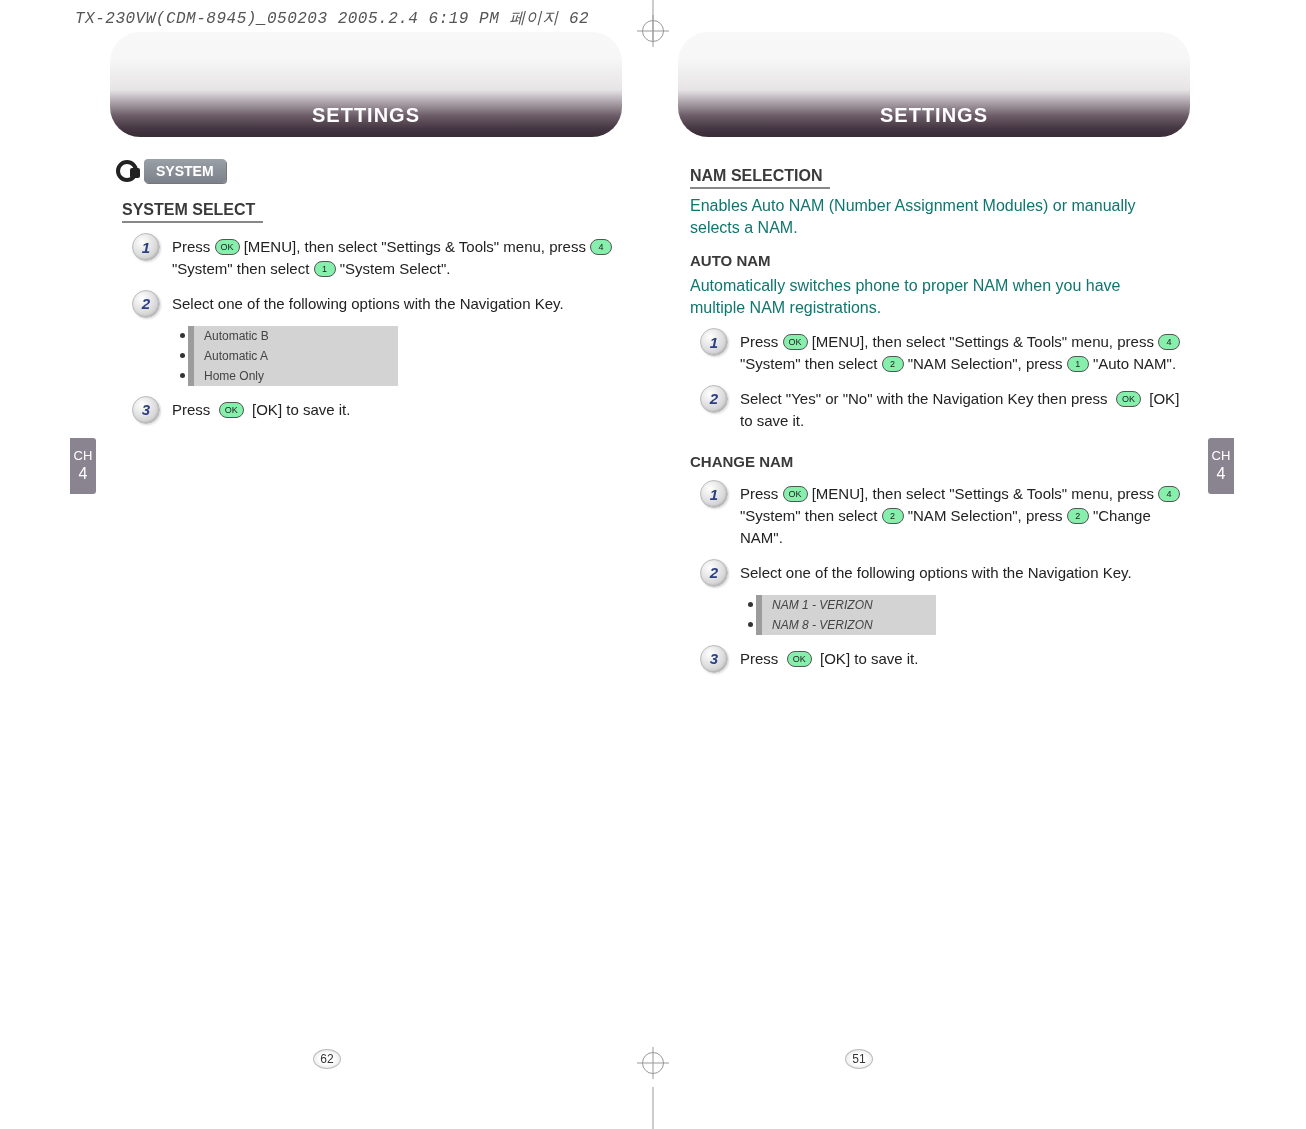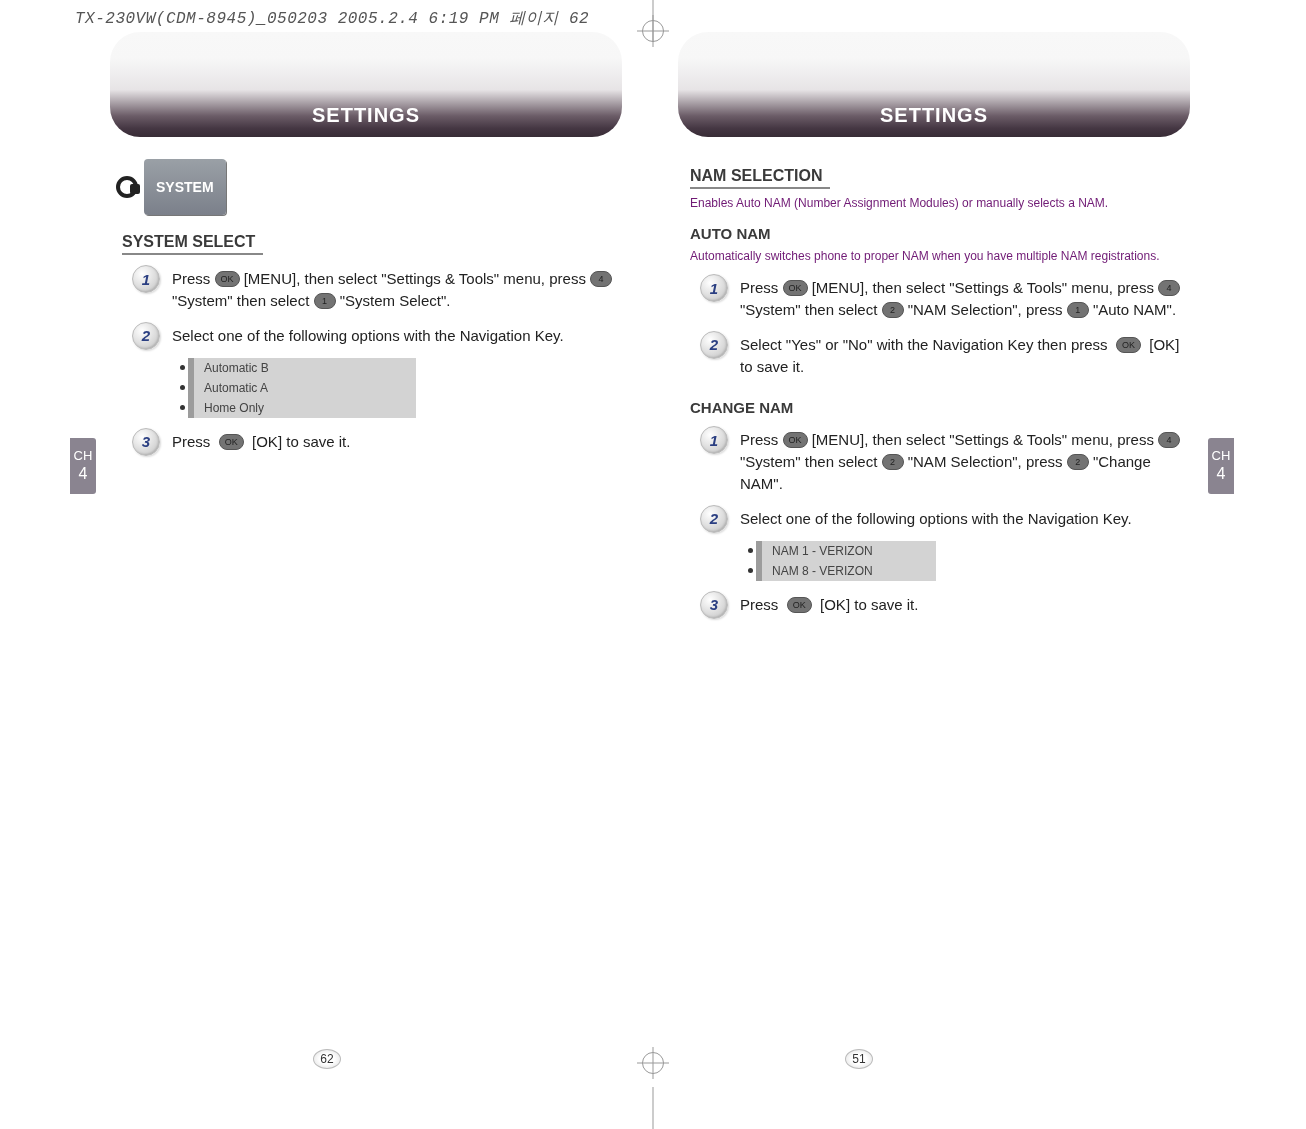--- a/index.html
+++ b/index.html
@@ -71,40 +71,40 @@
       right: -6px; top: 4px;
       width: 10px; height: 10px;
       background: #222;
       border-radius: 2px;
     }
     .system-badge {
       background: linear-gradient(#9aa0a6, #7b808a);
       color: #fff;
       font-weight: bold;
       font-size: 14px;
-      padding: 20px 12px;
+      padding: 4px 12px;
       border-radius: 4px;
       margin-left: 6px;
       box-shadow: 1px 1px 0 #777;
     }
     .section-title {
       font-weight: bold;
       font-size: 16px;
       color: #3a3a3a;
       margin-top: 18px;
       margin-left: 12px;
       border-bottom: 2px solid #888;
       display: inline-block;
       padding-bottom: 2px;
       padding-right: 8px;
     }
     .section-title.tight { margin-top: 10px; }
     .section-desc {
-      font-size: 12px;
-      color: #701a75;
+      font-size: 16px;
+      color: #0f766e;
       margin: 6px 10px 10px 12px;
       line-height: 1.35;
     }
     .subheading {
       font-weight: bold;
       font-size: 15px;
       color: #3a3a3a;
       margin: 14px 0 2px 12px;
     }
     .step {
@@ -134,33 +134,33 @@
       line-height: 1.45;
       padding-top: 3px;
     }
     .key {
       display: inline-block;
       border: 1.5px solid #555;
       border-radius: 8px;
       padding: 0 5px;
       font-size: 9px;
       vertical-align: 2px;
-      background: #737373;
+      background: #86efac;
       line-height: 14px;
       height: 16px;
       min-width: 22px;
       text-align: center;
     }
     .opt-list {
       margin: 8px 0 6px 78px;
       border-left: 6px solid #9c9c9c;
       background: #d3d3d3;
-      width: 228px;
-    }
-    .opt-list.wide { width: 180px; }
+      width: 210px;
+    }
+    .opt-list.wide { width: 180px; font-style: italic; }
     .opt-item {
       font-size: 12px;
       color: #444;
       padding: 3px 10px;
       position: relative;
     }
     .opt-item::before {
       content: "";
       position: absolute;
       left: -14px; top: 7px;

